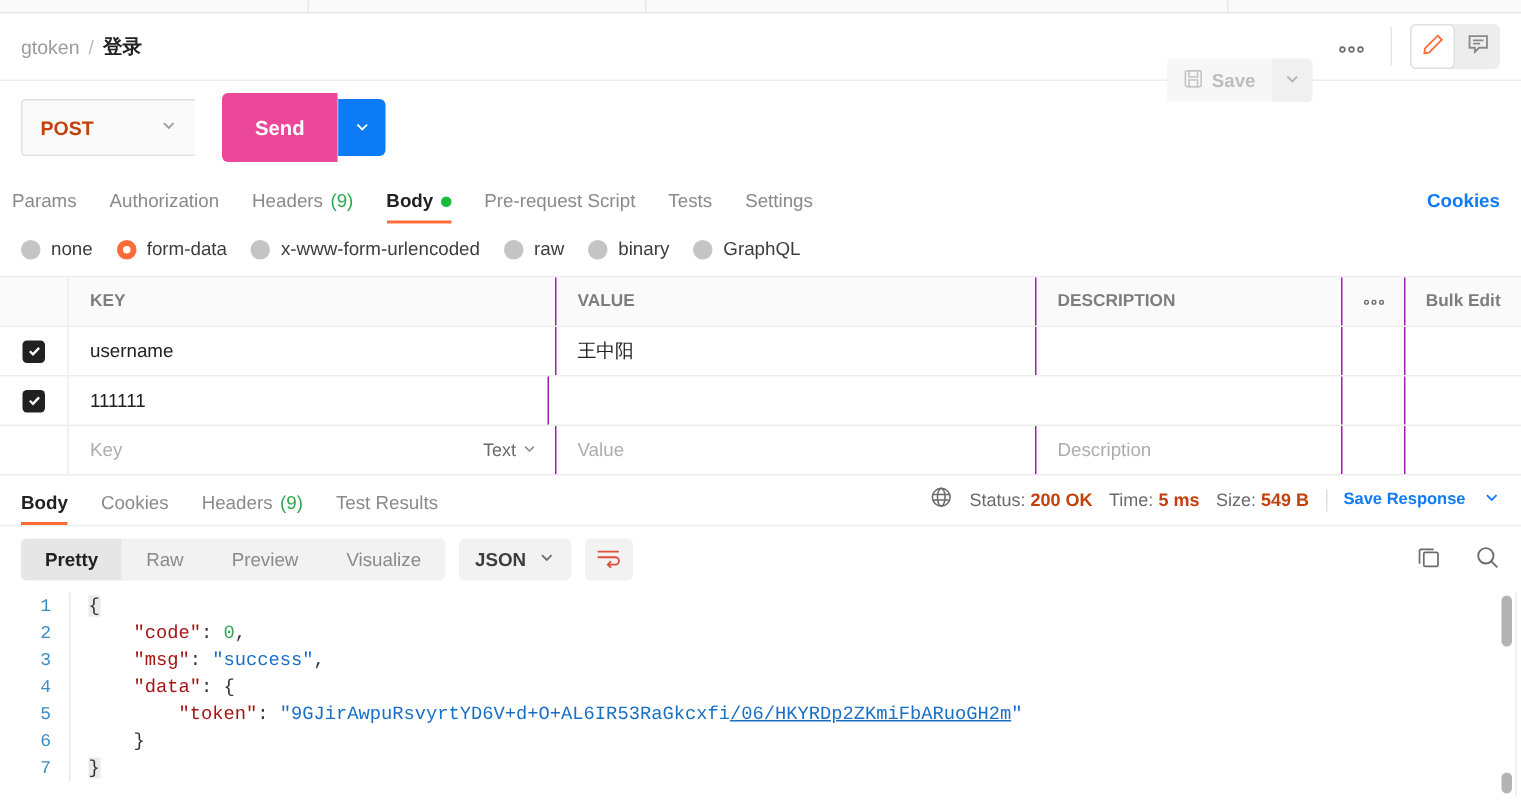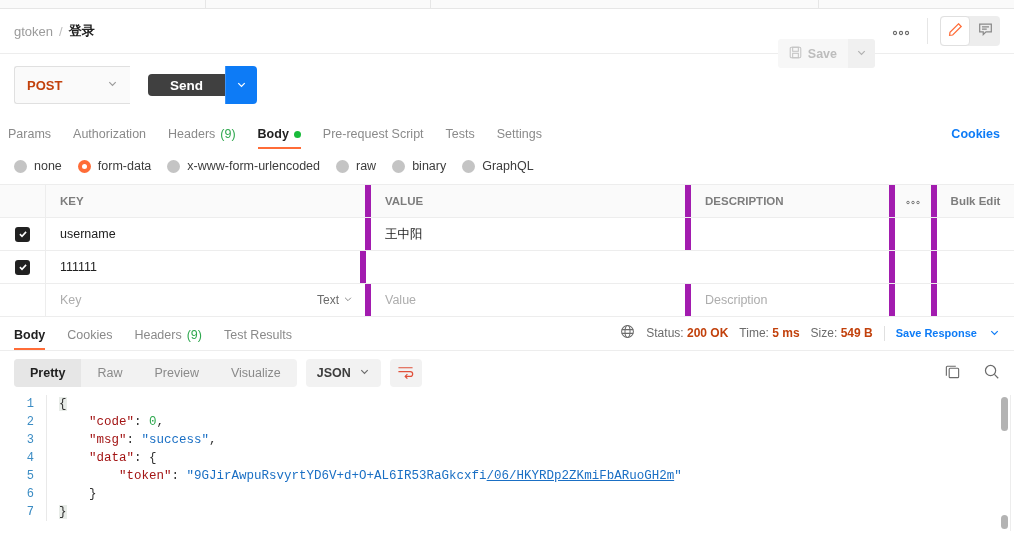--- a/index.html
+++ b/index.html
@@ -58,22 +58,22 @@
   }
   .methodbox .mtxt { font-weight: bold; font-size: 13px; color: #c2410c; }
   .urlinput {
     flex: 1; height: 38px; border: 1px solid #e0e0e0; border-left: none;
     border-radius: 0 3px 3px 0; display: flex; align-items: center;
     padding: 0 12px; font-size: 13px; color: #3d3d3d; background: #fff;
     margin-left: -9px;
   }
   .sendgrp { display: flex; align-items: center; margin-left: 9px; }
   .sendbtn {
-    background: #404040; color: #fff; border: none; font-weight: bold;
-    font-size: 13.5px; height: 22px; padding: 0 22px; border-radius: 4px 0 0 4px;
+    background: #ec4899; color: #fff; border: none; font-weight: bold;
+    font-size: 13.5px; height: 46px; padding: 0 22px; border-radius: 4px 0 0 4px;
     font-family: "Liberation Sans", sans-serif;
   }
   .sendcaret {
     background: #0d7bf6; color: #fff; border: none; border-left: 1px solid #3b93f8;
     height: 38px; width: 32px; border-radius: 0 4px 4px 0;
     display: flex; align-items: center; justify-content: center;
   }
 
   
   .reqtabs { display: flex; align-items: flex-end; padding: 0 8px; height: 33px; gap: 22px; position: relative; }
@@ -101,21 +101,21 @@
   .ptable { border-top: 1px solid #ededed; }
   .prow { display: flex; height: 33px; border-bottom: 1px solid #ededed; align-items: center; }
   .prow.head { background: #fafafa; }
   .prow.head .pcell { color: #7d7d7d; font-weight: bold; font-size: 11.5px; }
   .pchk { width: 46px; display: flex; align-items: center; justify-content: center; height: 100%; border-right: 1px solid #ededed; }
   .chkbox {
     width: 15px; height: 15px; border-radius: 3px; background: #212121;
     display: flex; align-items: center; justify-content: center;
   }
   .chkbox svg { display: block; }
-  .pcell { height: 100%; display: flex; align-items: center; padding: 0 0 0 14px; font-size: 12.5px; color: #212121; border-right: 6px solid #a21caf; }
+  .pcell { height: 100%; display: flex; align-items: center; padding: 0 0 0 14px; font-size: 12.5px; color: #212121; border-right: 1px solid #a21caf; }
   .c-key { width: 325px; }
   .c-val { width: 320px; }
   .c-desc { flex: 1; }
   .c-dots { width: 42px; justify-content: center; padding: 0; color: #6b6b6b; letter-spacing: .5px; font-size: 12px; }
   .c-bulk { width: 77px; justify-content: center; padding: 0; font-weight: bold; font-size: 12px; color: #212121; border-right: none; }
   .ph { color: #adadad; }
   .typesel { margin-left: auto; padding-right: 12px; display: flex; align-items: center; gap: 4px; color: #6b6b6b; font-size: 12px; }
 
   
   .respbar { display: flex; align-items: flex-end; height: 34px; padding: 0 14px; border-bottom: 1px solid #ededed; position: relative; }

